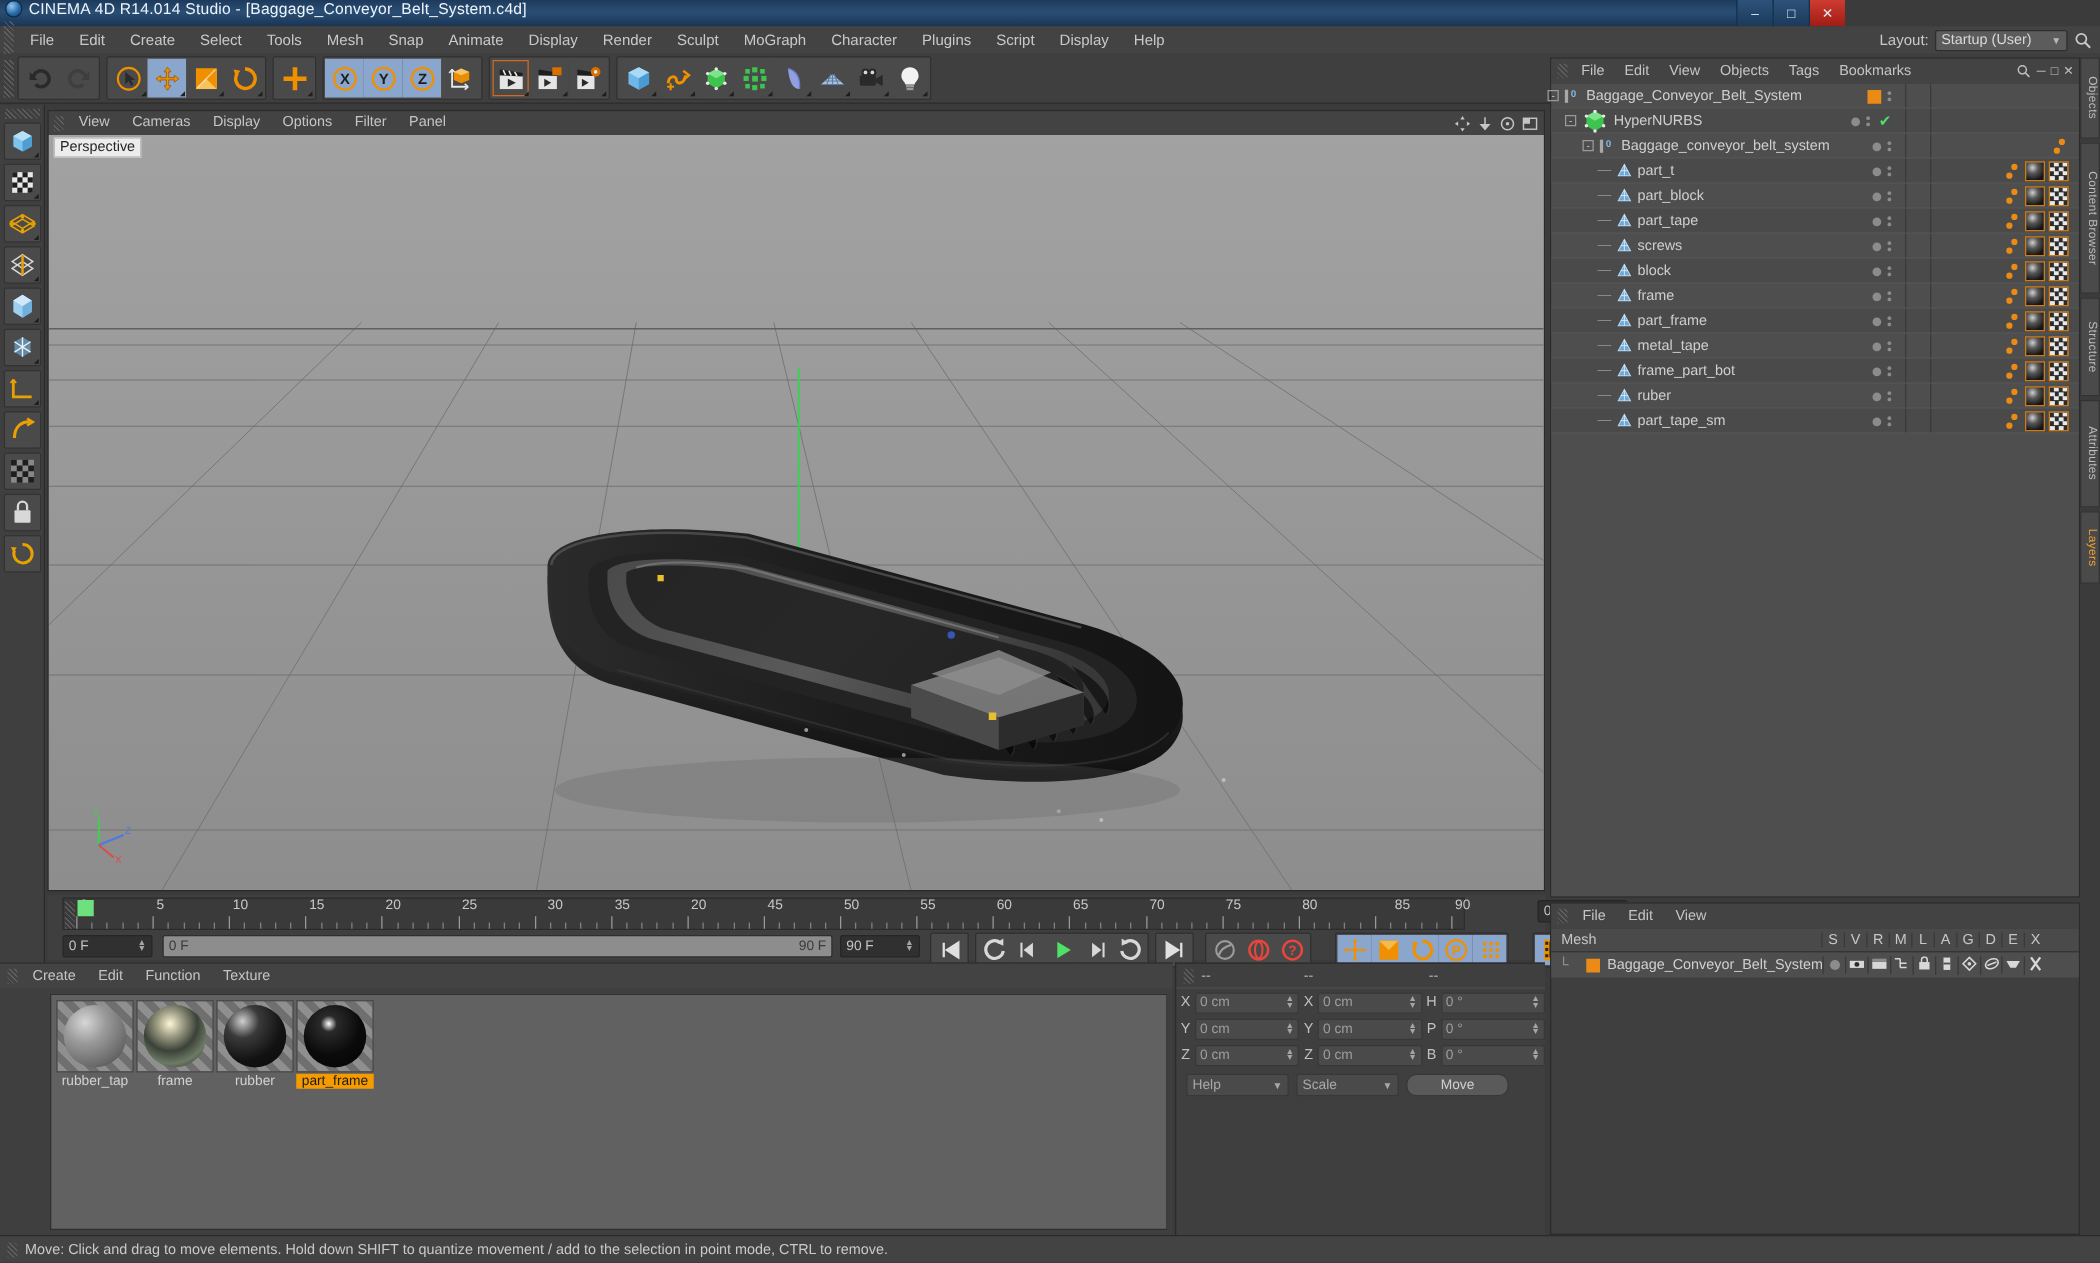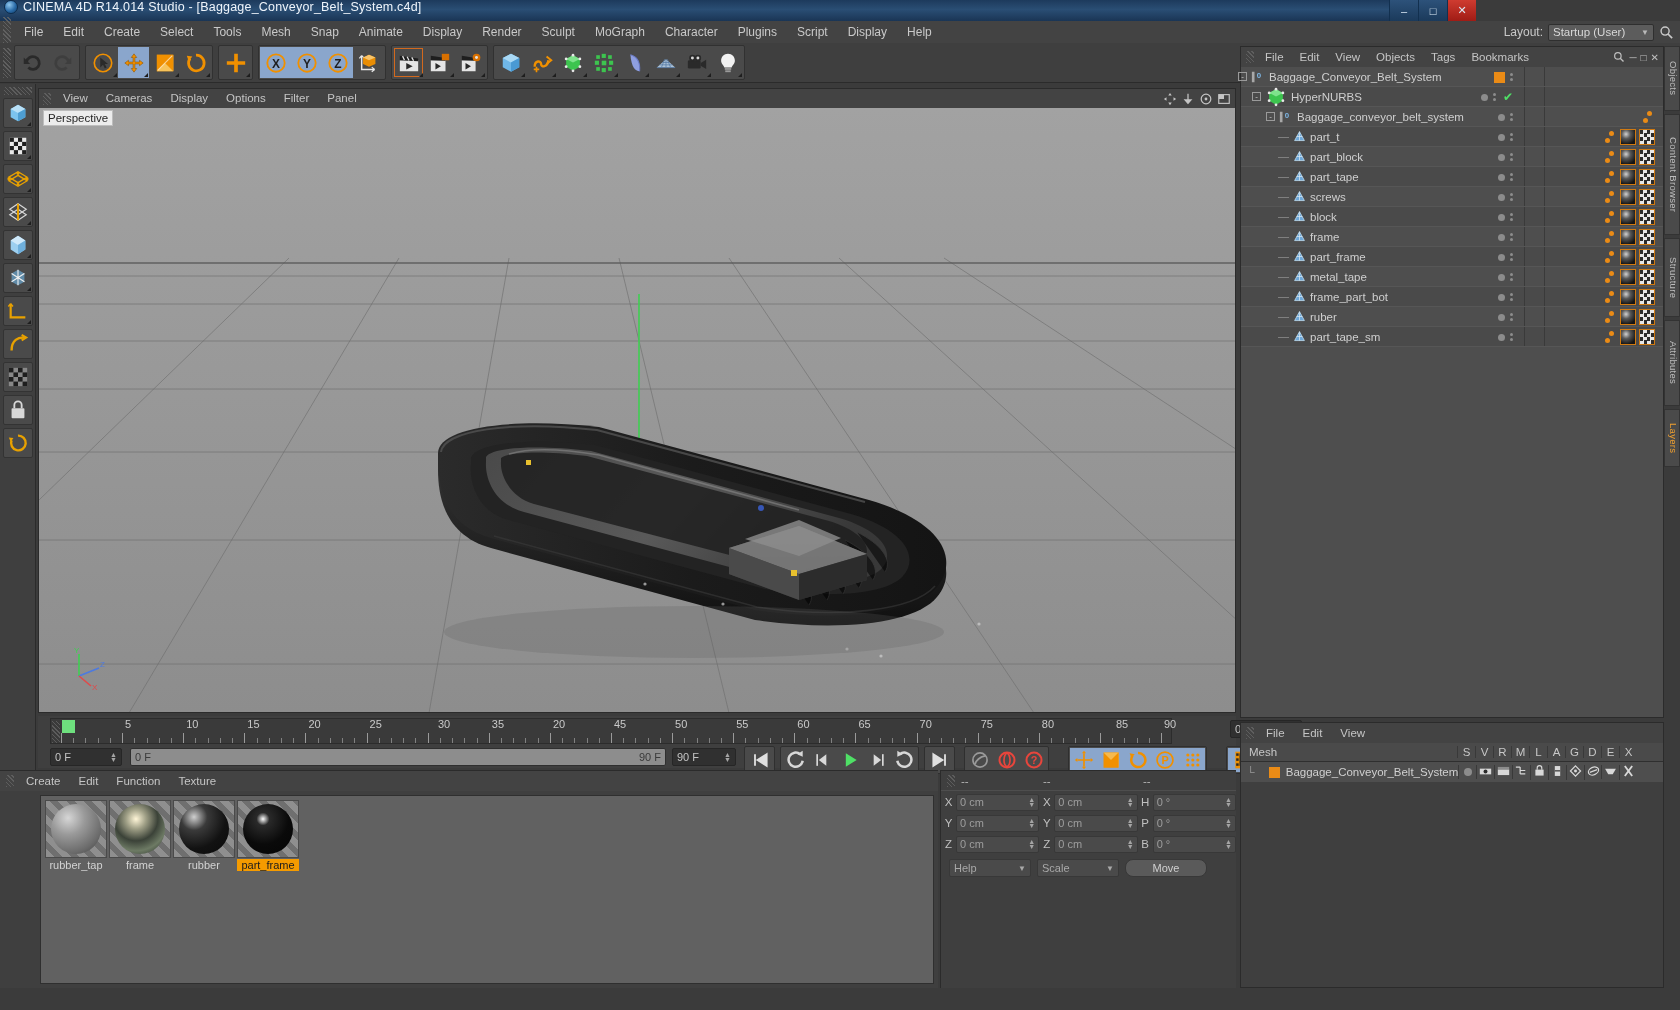--- a/index.html
+++ b/index.html
@@ -1680,14 +1680,18 @@
   <div class="edgetabs">
     <div id="edge-tabs">
         <div class="etab" style="height: 65px;">Objects</div>
         <div class="etab" style="height: 121px;">Content Browser</div>
         <div class="etab" style="height: 79px;">Structure</div>
         <div class="etab" style="height: 86px;">Attributes</div>
         <div class="etab or" style="height: 58px;">Layers</div>
       </div>
   </div>
 
+  <div class="statusbar">
+    <div class="vgrip"></div>
+    <div class="stext">Move: Click and drag to move elements. Hold down SHIFT to quantize movement / add to the selection in point mode, CTRL to remove.</div>
+  </div>
 
 </div>
 
 </body></html>

